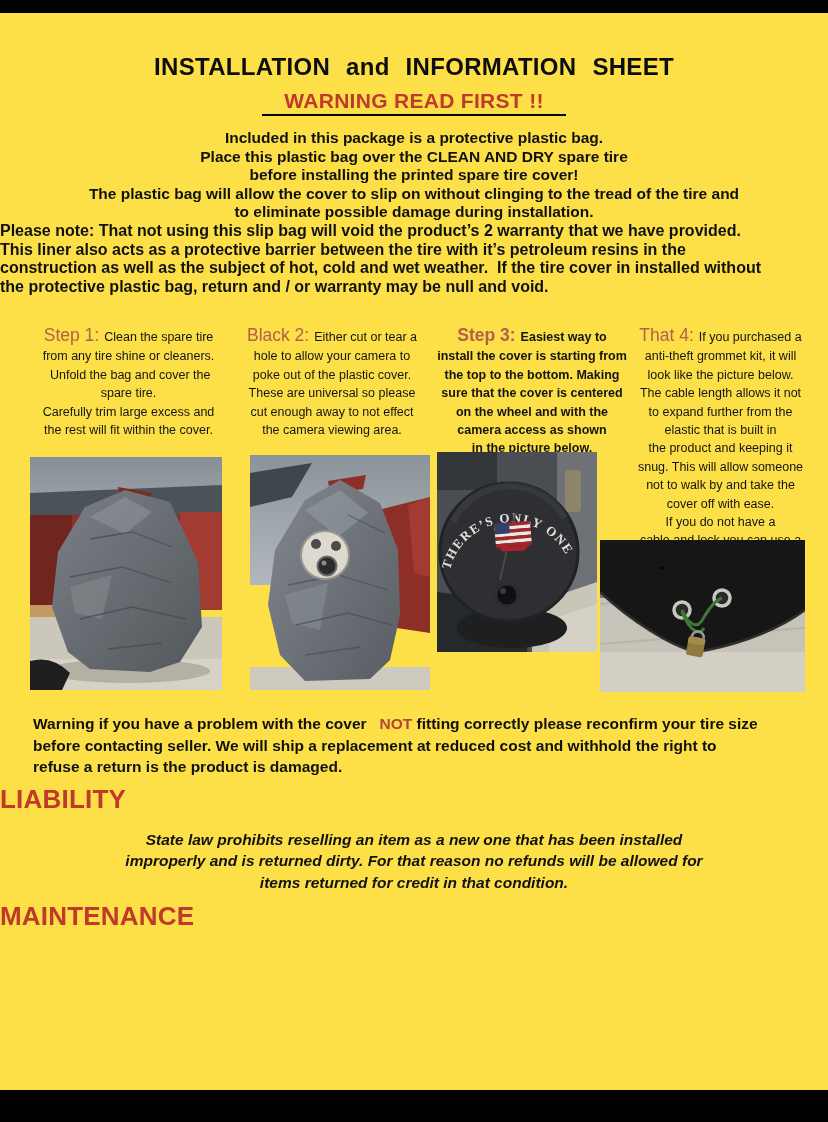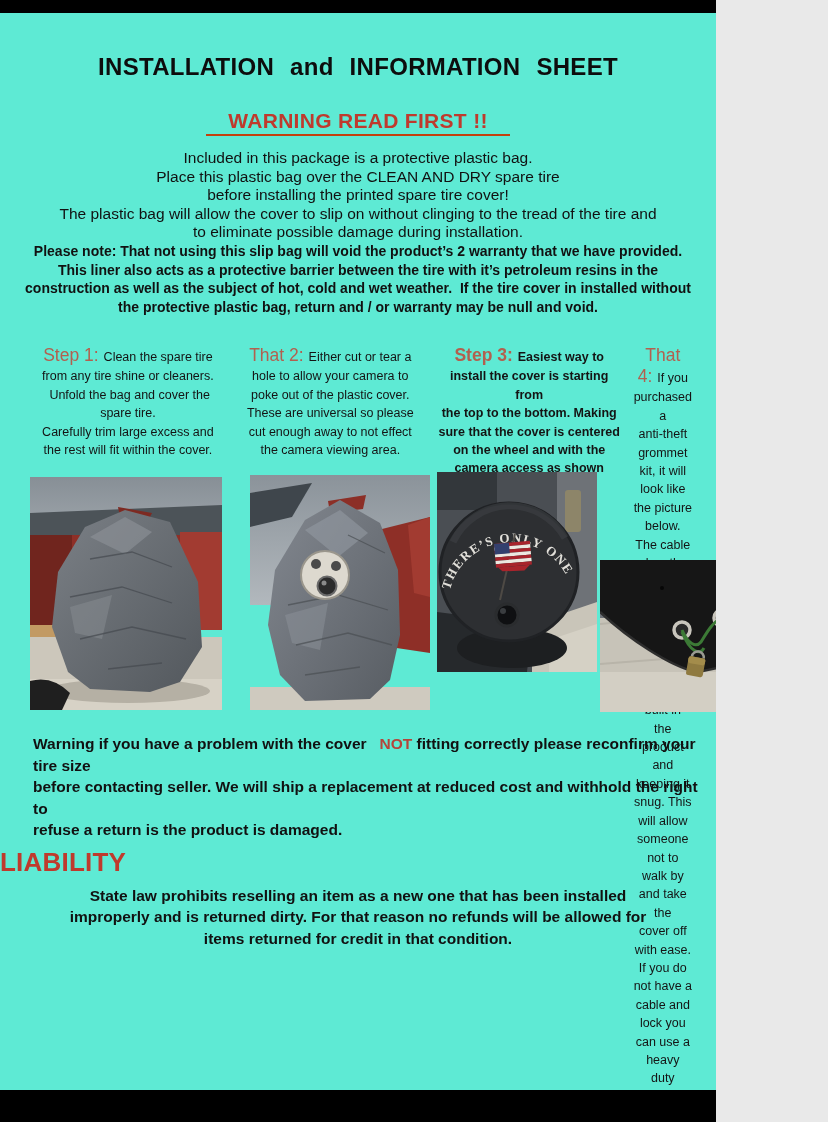--- a/index.html
+++ b/index.html
@@ -1,50 +1,50 @@
 <!DOCTYPE html>
 <html><head>
 <meta charset="utf-8">
 <style>
   html,body{margin:0;padding:0;background:#e9e9e9;}
-  .sheet{position:relative;width:716px;height:1122px;background:#5eead4;overflow:hidden;
+  .sheet{position:relative;width:828px;height:1122px;background:#fde047;overflow:hidden;
          color:#111;font-family:"Liberation Sans", sans-serif;}
   .bar-top{width:100%;height:13px;background:#000;}
   .bar-bottom{position:absolute;left:0;top:1090px;width:100%;height:32px;background:#000;}
 
   .title{margin:40px 0 0;text-align:center;font-size:24px;font-weight:bold;
          letter-spacing:0.3px;word-spacing:9px;color:#0d0d0d;}
   .warn-head-wrap{text-align:center;margin-top:8px;}
   .warn-head{display:inline-block;font-size:21px;font-weight:bold;color:#bf3a2d;
-             border-bottom:2px solid #c2410c;padding:0 22px 1px;letter-spacing:0.3px;margin-top:20px;}
+             border-bottom:2px solid #000000;padding:0 22px 1px;letter-spacing:0.3px;}
 
   .pre{white-space:pre-wrap;}
-  .intro{margin-top:13px;text-align:center;font-weight:normal;font-size:15.5px;line-height:18.6px;}
-  .note{text-align:center;font-weight:bold;font-size:14px;line-height:18.6px;}
+  .intro{margin-top:13px;text-align:center;font-weight:bold;font-size:15.5px;line-height:18.6px;}
+  .note{font-weight:bold;font-size:16px;line-height:18.6px;}
 
   .mid{position:relative;margin-top:29px;height:372px;}
   .steps{display:flex;padding-left:30px;padding-right:14px;text-align:center;}
   .step{box-sizing:border-box;padding-right:10px;}
   .step.w1{width:207px;}.step.w2{width:200px;}.step.w3{width:200px;font-weight:bold;}.step.w4{flex:1;}
   .step-label{font-size:17.5px;color:#b2604f;margin-right:5px;}
   .step-text{font-size:12.5px;line-height:15.4px;color:#141414;}
 
   .photo{position:absolute;display:block;}
   #photo1{left:30px;top:132px;}
   #photo2{left:250px;top:130px;}
   #photo3{left:437px;top:127px;}
   #photo4{left:600px;top:215px;}
 
   .para{font-weight:bold;font-size:15.5px;line-height:21.5px;}
   .warn-para{padding:16px 18px 0 33px;text-align:left;}
   .red-word{color:#b5443a;}
   .sec-head{margin:6px 0 0;text-align:left;font-size:26px;font-weight:bold;
             color:#bf3a2d;letter-spacing:0.2px;}
   .center-para{margin-top:2px;text-align:center;padding:0 20px;}
-  .statelaw{margin-top:7px;}
+  .statelaw{margin-top:14px;font-style:italic;}
   .maint-head{margin-top:8px;}
 </style>
 </head>
 <body>
 
 <div class="sheet">
   <div class="bar-top"></div>
 
   <h1 class="title">INSTALLATION and INFORMATION SHEET</h1>
 
@@ -66,21 +66,21 @@
     <div class="steps">
       <div class="step w1">
         <span class="step-label">Step 1:</span><span class="step-text pre">Clean the spare tire
 from any tire shine or cleaners.
  Unfold the bag and cover the
 spare tire.
 Carefully trim large excess and
 the rest will fit within the cover.</span>
       </div>
       <div class="step w2">
-        <span class="step-label">That 2:</span><span class="step-text pre">Either cut or tear a
+        <span class="step-label">Black 2:</span><span class="step-text pre">Either cut or tear a
 hole to allow your camera to
 poke out of the plastic cover.
 These are universal so please
 cut enough away to not effect
 the camera viewing area.</span>
       </div>
       <div class="step w3">
         <span class="step-label">Step 3:</span><span class="step-text pre">Easiest way to
 install the cover is starting from
 the top to the bottom. Making
@@ -220,15 +220,16 @@
 
   <div class="para pre warn-para"><span>Warning if you have a problem with the cover   </span><span class="red-word">NOT</span><span> fitting correctly please reconfirm your tire size
 before contacting seller. We will ship a replacement at reduced cost and withhold the right to
 refuse a return is the product is damaged.</span></div>
 
   <h2 class="sec-head">LIABILITY</h2>
   <div class="para pre center-para statelaw">State law prohibits reselling an item as a new one that has been installed
 improperly and is returned dirty. For that reason no refunds will be allowed for
 items returned for credit in that condition.</div>
 
+  <h2 class="sec-head maint-head">MAINTENANCE</h2>
 
   <div class="bar-bottom"></div>
 </div>
 
 </body></html>

